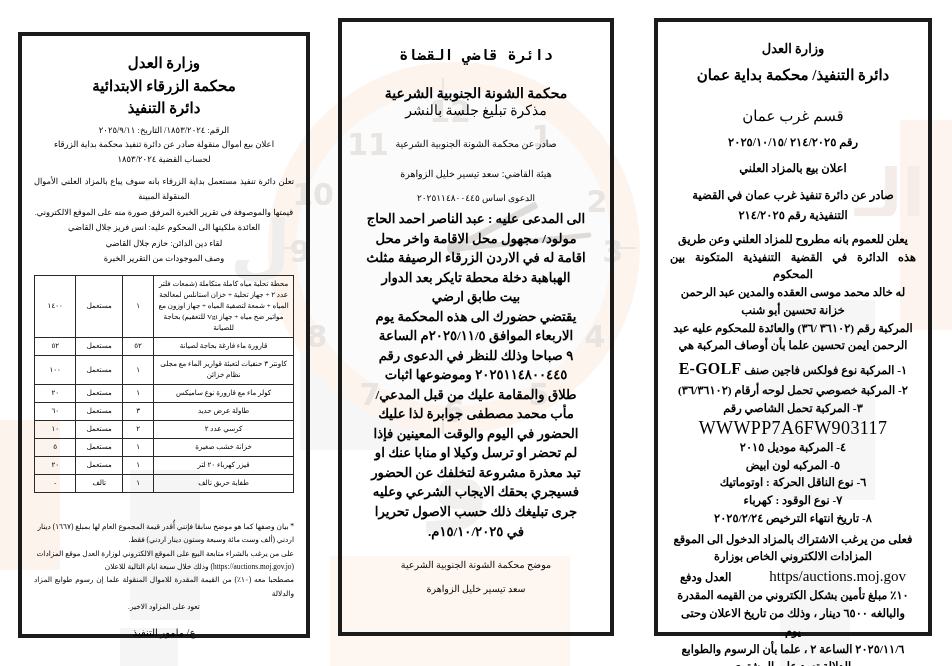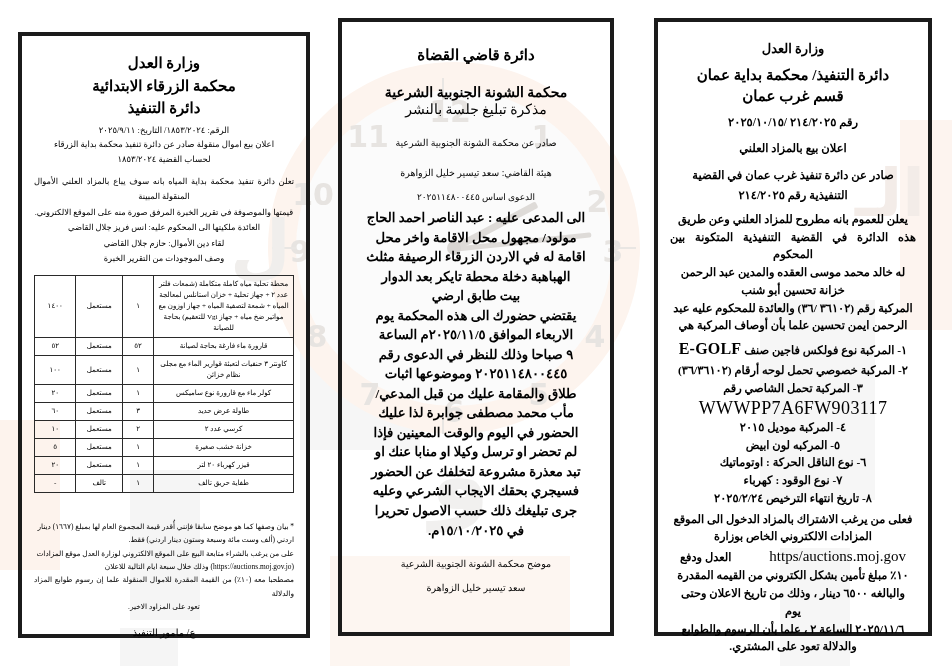--- a/index.html
+++ b/index.html
@@ -89,38 +89,38 @@
     padding:3px 4px;
     vertical-align:middle;
     text-align:center;
   }
   table.goods td.desc{text-align:center;width:54%;}
   table.goods td.qty{width:12%;}
   table.goods td.cond{width:18%;}
   table.goods td.val{width:16%;}
 
   
-  #panel-mid .m-h1{font-size:15px;font-weight:700;margin-top:14px;}
+  #panel-mid .m-h1{font-size:15px;font-weight:700;margin-top:14px;font-family:Liberation Mono, monospace;}
   #panel-mid .m-h2{font-size:14px;font-weight:700;margin-top:20px;}
   #panel-mid .m-h3{font-size:14px;}
   #panel-mid .m-h4{font-size:9.5px;margin-top:19px;}
   #panel-mid .m-h5{font-size:9.5px;margin-top:19px;}
   #panel-mid .m-case{font-size:9px;margin-top:14px;}
   #panel-mid .m-body{
     font-size:13.2px;font-weight:700;line-height:1.48;margin-top:6px;
     text-align:justify;text-align-last:center;
   }
   #panel-mid .m-body p{margin:0;}
   #panel-mid .m-sign{font-size:9.5px;margin-top:18px;text-align:center;}
   #panel-mid .m-sign2{font-size:9.5px;margin-top:13px;text-align:center;}
 
   
   #panel-right .r-h1{font-size:13px;font-weight:700;margin-top:9px;}
   #panel-right .r-h2{font-size:15px;font-weight:700;margin-top:8px;line-height:1.35;}
-  #panel-right .r-h3{font-size:15px;font-weight:700;margin-top:2px;}
+  #panel-right .r-h3{font-size:15px;font-weight:400;margin-top:22px;}
   #panel-right .r-h4{font-size:11.5px;font-weight:700;margin-top:10px;}
   #panel-right .r-h5{font-size:11.5px;font-weight:700;margin-top:12px;}
   #panel-right .r-h6{font-size:11.5px;font-weight:700;margin-top:12px;line-height:1.5;}
   #panel-right .r-body{
     font-size:11.4px;font-weight:700;line-height:1.56;margin-top:7px;
     text-align:justify;text-align-last:center;
   }
   #panel-right .r-body p{margin:0;}
   #panel-right .r-list{margin:0;padding:0;list-style:none;}
   #panel-right .r-list li{
@@ -158,21 +158,21 @@
   <div class="wm-num" style="left:525px;top:120px;">1</div>
   <div class="wm-num" style="left:580px;top:185px;">2</div>
   <div class="wm-num" style="left:596px;top:235px;">3</div>
   <div class="wm-num" style="left:578px;top:320px;">4</div>
   <div class="wm-num" style="left:522px;top:378px;">5</div>
   <div class="wm-num" style="left:437px;top:395px;">6</div>
   <div class="wm-num" style="left:353px;top:378px;">7</div>
   <div class="wm-num" style="left:300px;top:320px;">8</div>
   <div class="wm-num" style="left:283px;top:235px;">9</div>
   <div class="wm-num" style="left:300px;top:178px;">10</div>
-  <div class="wm-num" style="left:355px;top:120px;">11</div>
+  <div class="wm-num" style="left:355px;top:128px;">11</div>
 
   <div class="wm-tick" style="left:612px;top:247px;"></div>
   <div class="wm-tick" style="left:272px;top:247px;"></div>
   <div class="wm-tick" style="left:442px;top:78px;width:2px;height:22px;"></div>
   <div class="wm-tick" style="left:442px;top:412px;width:2px;height:22px;"></div>
 
   <div class="wm-hand" style="left:452px;top:246px;width:96px;height:7px;transform:rotate(-28deg);"></div>
   <div class="wm-hand" style="left:452px;top:247px;width:140px;height:5px;transform:rotate(-6deg);"></div>
   <div class="wm-hub"></div>
 
@@ -185,24 +185,24 @@
 
   <div class="panel" id="panel-left">
     <div class="ctr hd1">وزارة العدل</div>
     <div class="ctr hd2">محكمة الزرقاء الابتدائية</div>
     <div class="ctr hd3">دائرة التنفيذ</div>
     <div class="ctr sub">الرقم: ١٨٥٣/٢٠٢٤/ التاريخ: ٢٠٢٥/٩/١١</div>
     <div class="ctr sub">اعلان بيع اموال منقولة صادر عن دائرة تنفيذ محكمة بداية الزرقاء</div>
     <div class="ctr sub">لحساب القضية ١٨٥٣/٢٠٢٤</div>
 
     <div class="para">
-      <div style="text-align:justify;text-align-last:center;">تعلن دائرة تنفيذ محكمة بداية المياه بانه سوف يباع بالمزاد العلني الأموال المنقولة المبينة</div>
+      <div style="text-align:justify;text-align-last:center;">تعلن دائرة تنفيذ مستعمل بداية الزرقاء بانه سوف يباع بالمزاد العلني الأموال المنقولة المبينة</div>
       <div style="text-align:justify;text-align-last:center;">قيمتها والموصوفة في تقرير الخبرة المرفق صورة منه على الموقع الالكتروني.</div>
       <div class="ctr">العائدة ملكيتها الى المحكوم عليه: انس فريز جلال القاضي</div>
-      <div class="ctr">لقاء دين الأموال: حازم جلال القاضي</div>
+      <div class="ctr">لقاء دين الدائن: حازم جلال القاضي</div>
       <div class="ctr">وصف الموجودات من التقرير الخبرة</div>
     </div>
 
     <table class="goods">
       <tbody>
           <tr>
             <td class="desc">محطة تحلية مياه كاملة متكاملة (شمعات فلتر عدد ٢ + جهاز تحلية + خزان استانلس لمعالجة المياه + شمعة لتصفية المياه + جهاز اوزون مع مواتير ضخ مياه + جهاز Vgi للتعقيم) بحاجة للصيانة</td>
             <td class="qty">١</td>
             <td class="cond">مستعمل</td>
             <td class="val">١٤٠٠</td>

